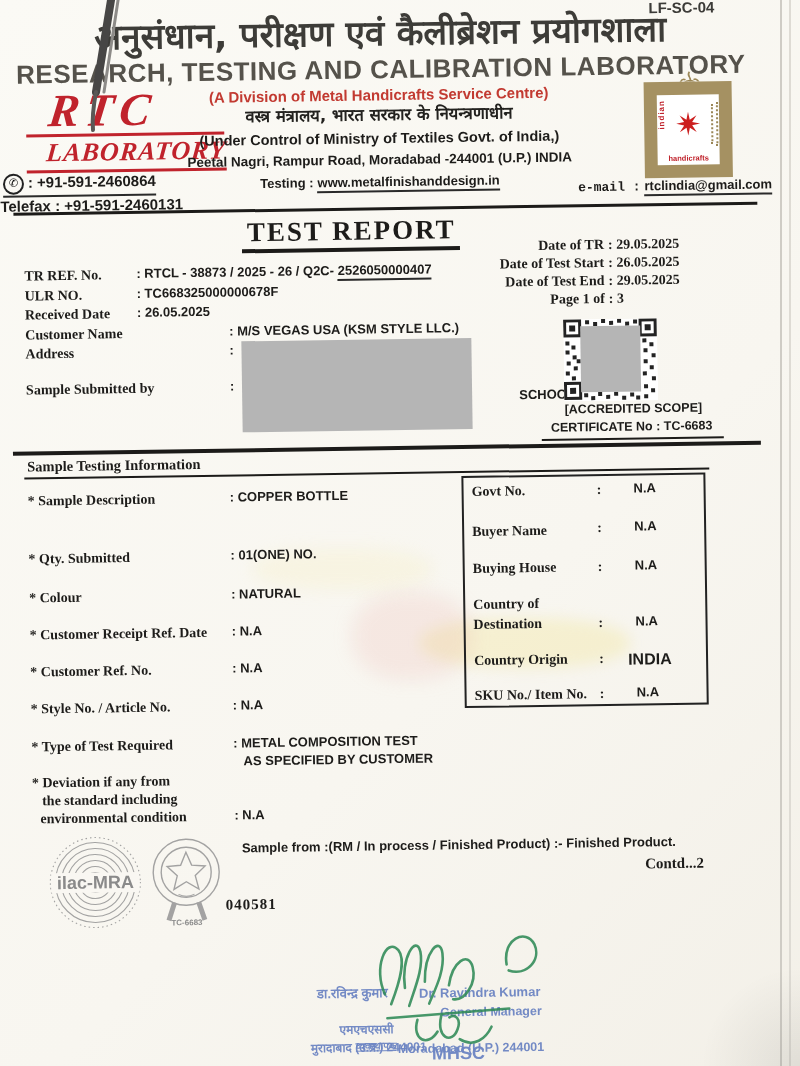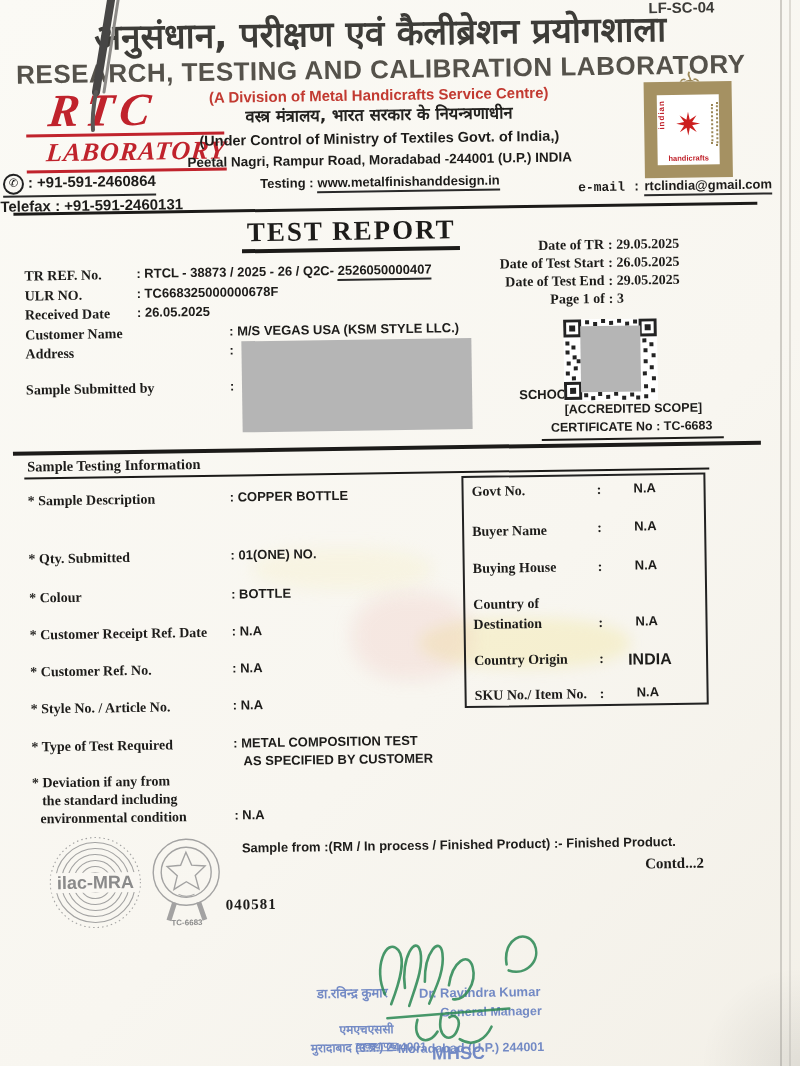--- a/index.html
+++ b/index.html
@@ -183,21 +183,21 @@
     <div class="abs serifb" style="left:28px;top:453px;font-size:14.5px;">Sample Testing Information</div>
     <div class="line" style="left:25px;top:472px;width:685px;height:2px;"></div>
 
     <div class="abs serifb" style="left:28px;top:488px;font-size:14px;">* Sample Description</div>
     <div class="abs sansb" style="left:230px;top:488px;font-size:13px;">: COPPER BOTTLE</div>
 
     <div class="abs serifb" style="left:28px;top:546px;font-size:14px;">* Qty. Submitted</div>
     <div class="abs sansb" style="left:230px;top:546px;font-size:13px;">: 01(ONE) NO.</div>
 
     <div class="abs serifb" style="left:28px;top:585px;font-size:14px;">* Colour</div>
-    <div class="abs sansb" style="left:230px;top:585px;font-size:13px;">: BOTTLE</div>
+    <div class="abs sansb" style="left:230px;top:585px;font-size:13px;">: NATURAL</div>
 
     <div class="abs serifb" style="left:28px;top:622px;font-size:14px;">* Customer Receipt Ref. Date</div>
     <div class="abs sansb" style="left:230px;top:622px;font-size:13px;">: N.A</div>
 
     <div class="abs serifb" style="left:28px;top:659px;font-size:14px;">* Customer Ref. No.</div>
     <div class="abs sansb" style="left:230px;top:659px;font-size:13px;">: N.A</div>
 
     <div class="abs serifb" style="left:28px;top:696px;font-size:14px;">* Style No. / Article No.</div>
     <div class="abs sansb" style="left:230px;top:696px;font-size:13px;">: N.A</div>
 

